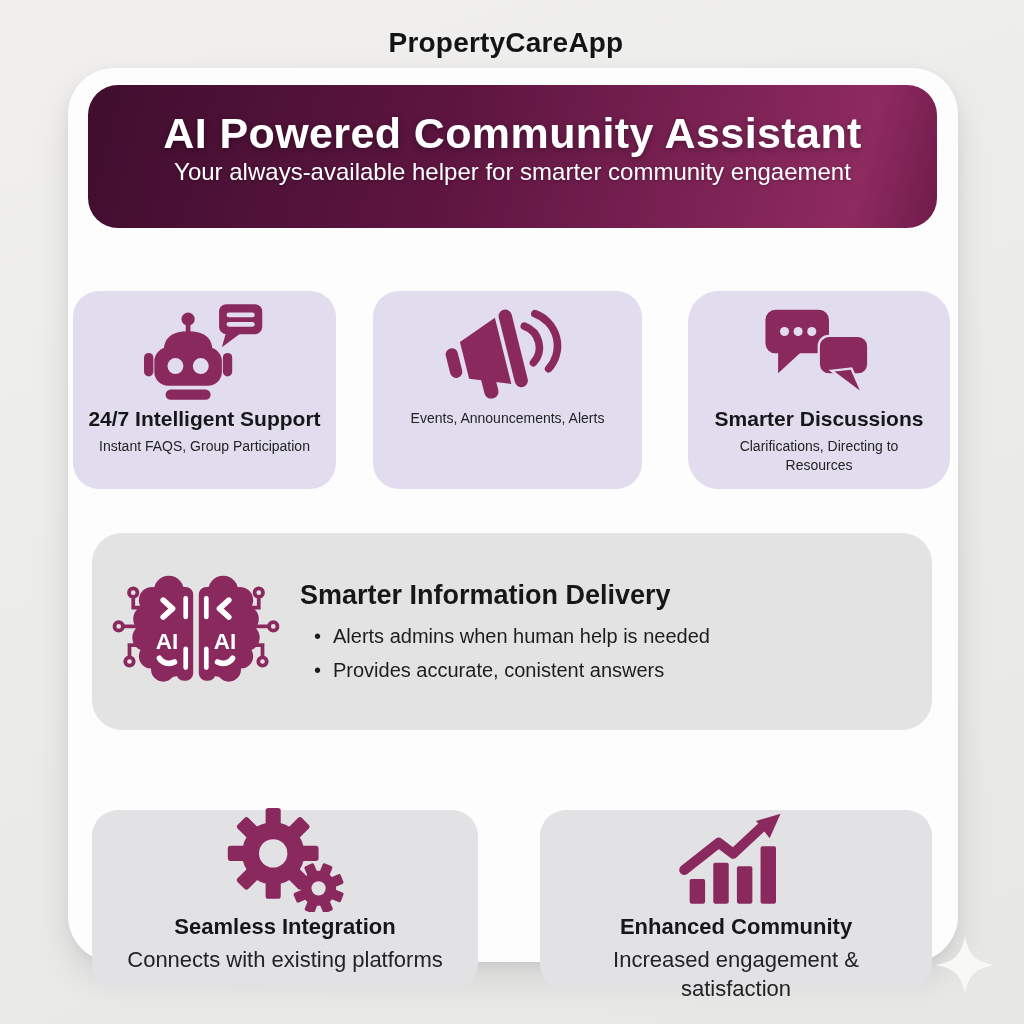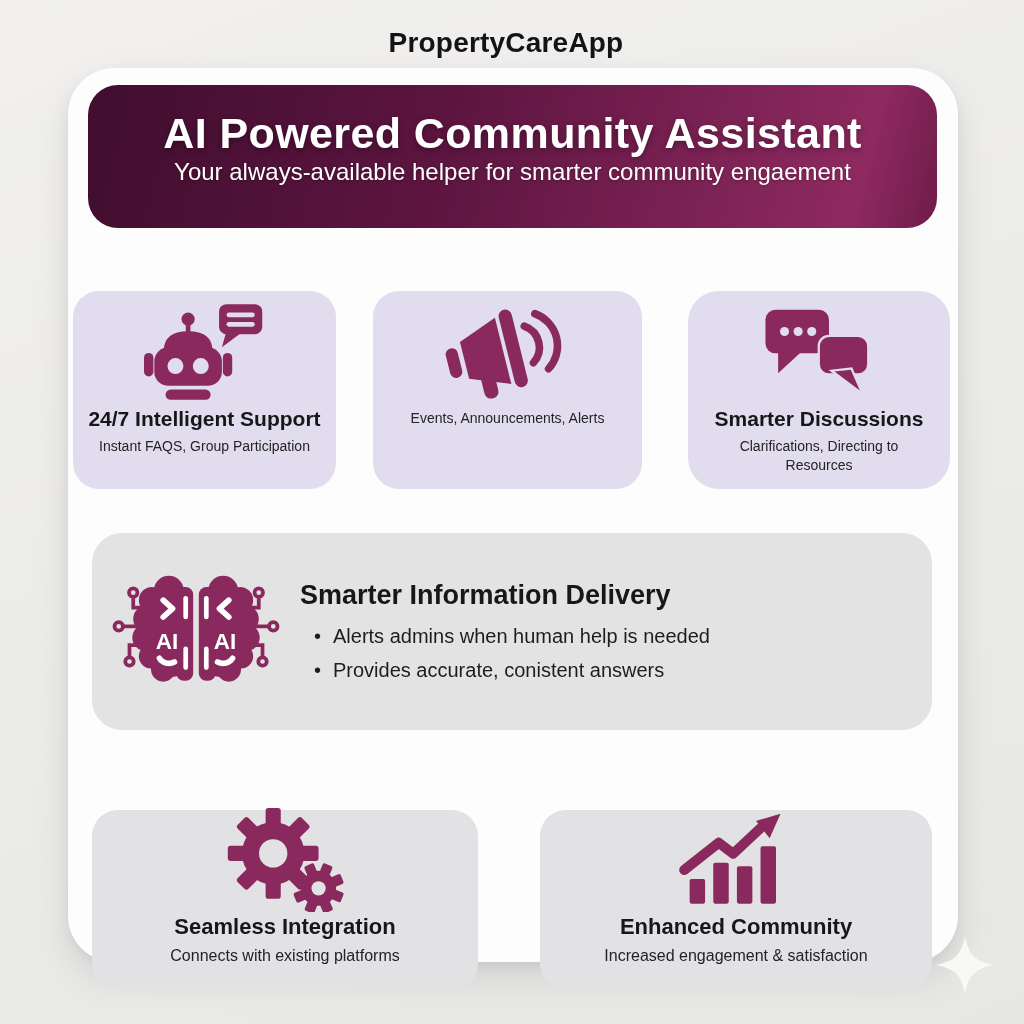--- a/index.html
+++ b/index.html
@@ -75,21 +75,21 @@
   }
   .benefit-card {
     top:710px; height:180px; border-radius:26px;
     background:var(--card-gray-light,#e2e1e3);
     margin-top:32px;
   }
   #bc1 { left:24px;  width:386px; }
   #bc2 { left:472px; width:392px; }
   .benefit-card .icon-box { height:100px; }
   .benefit-card h2 { font-size:22px; }
-  .benefit-card .sub { font-size:16px; margin-top:5px; }
+  .benefit-card .sub { font-size:22px; margin-top:5px; }
   .sparkle { position:absolute; left:936px; top:936px; width:58px; height:58px; }
 </style>
 </head>
 <body>
 
 <div class="app-title">PropertyCareApp</div>
 
 <div class="panel">
 
   <header class="hero">

